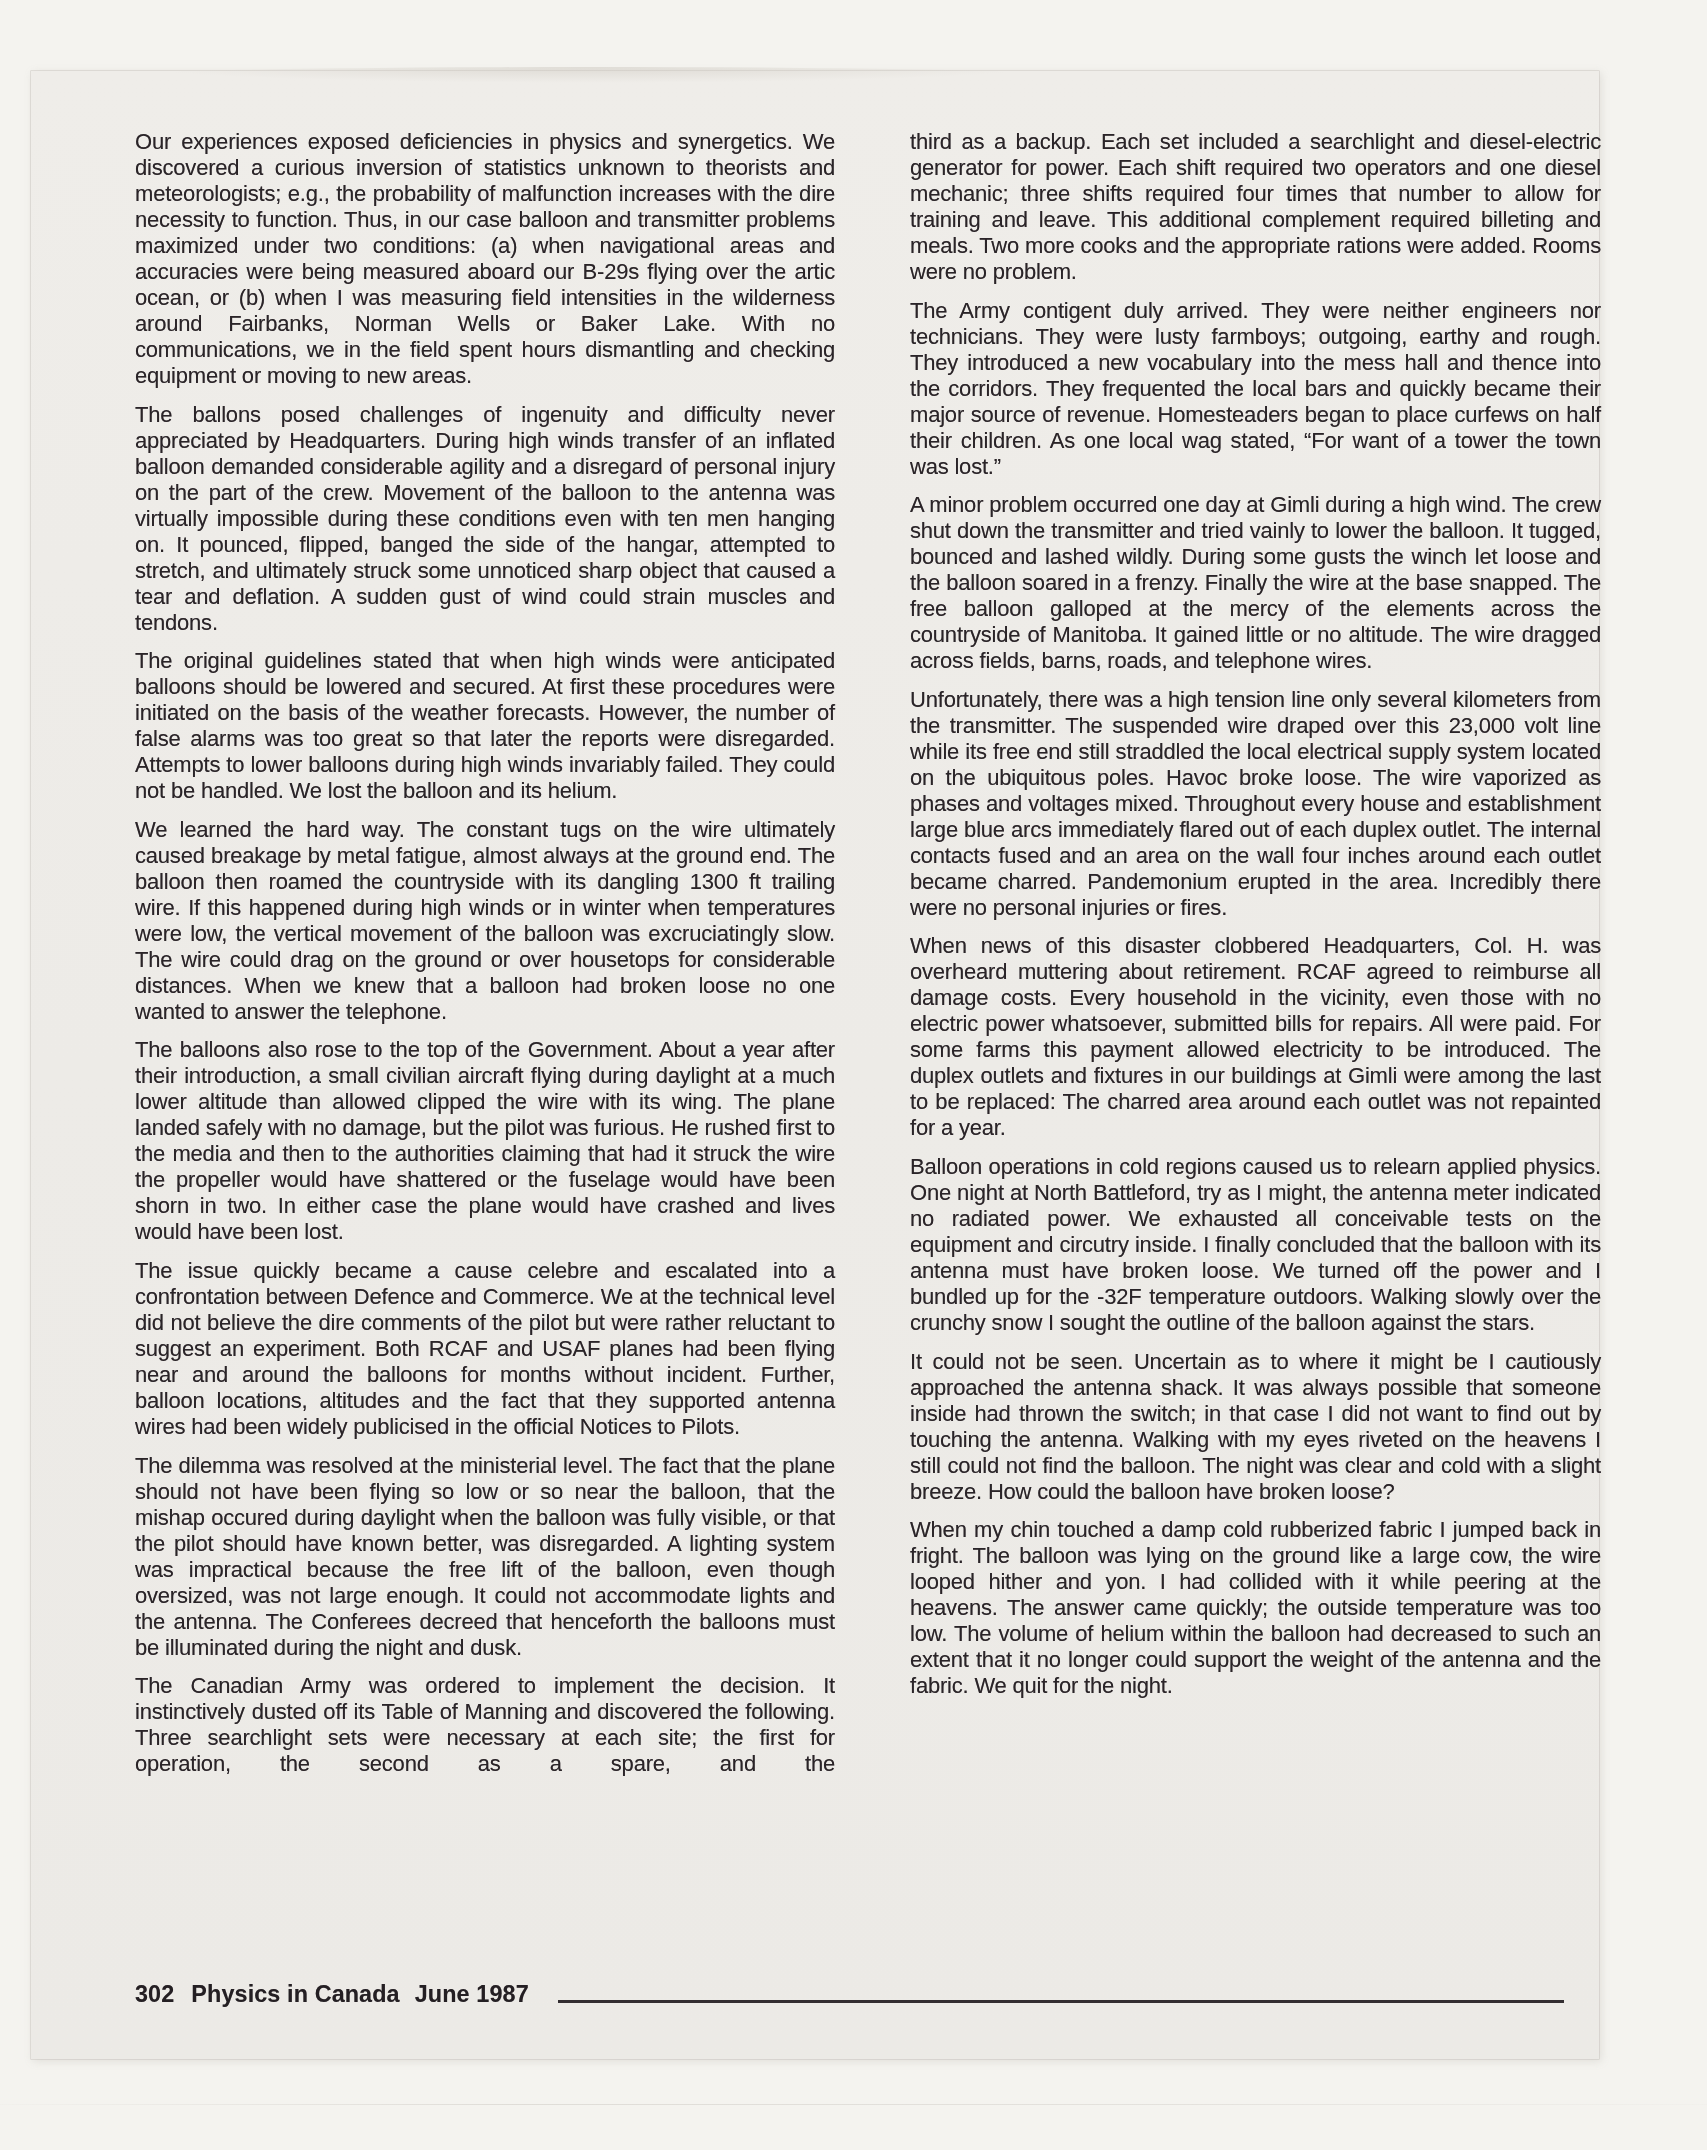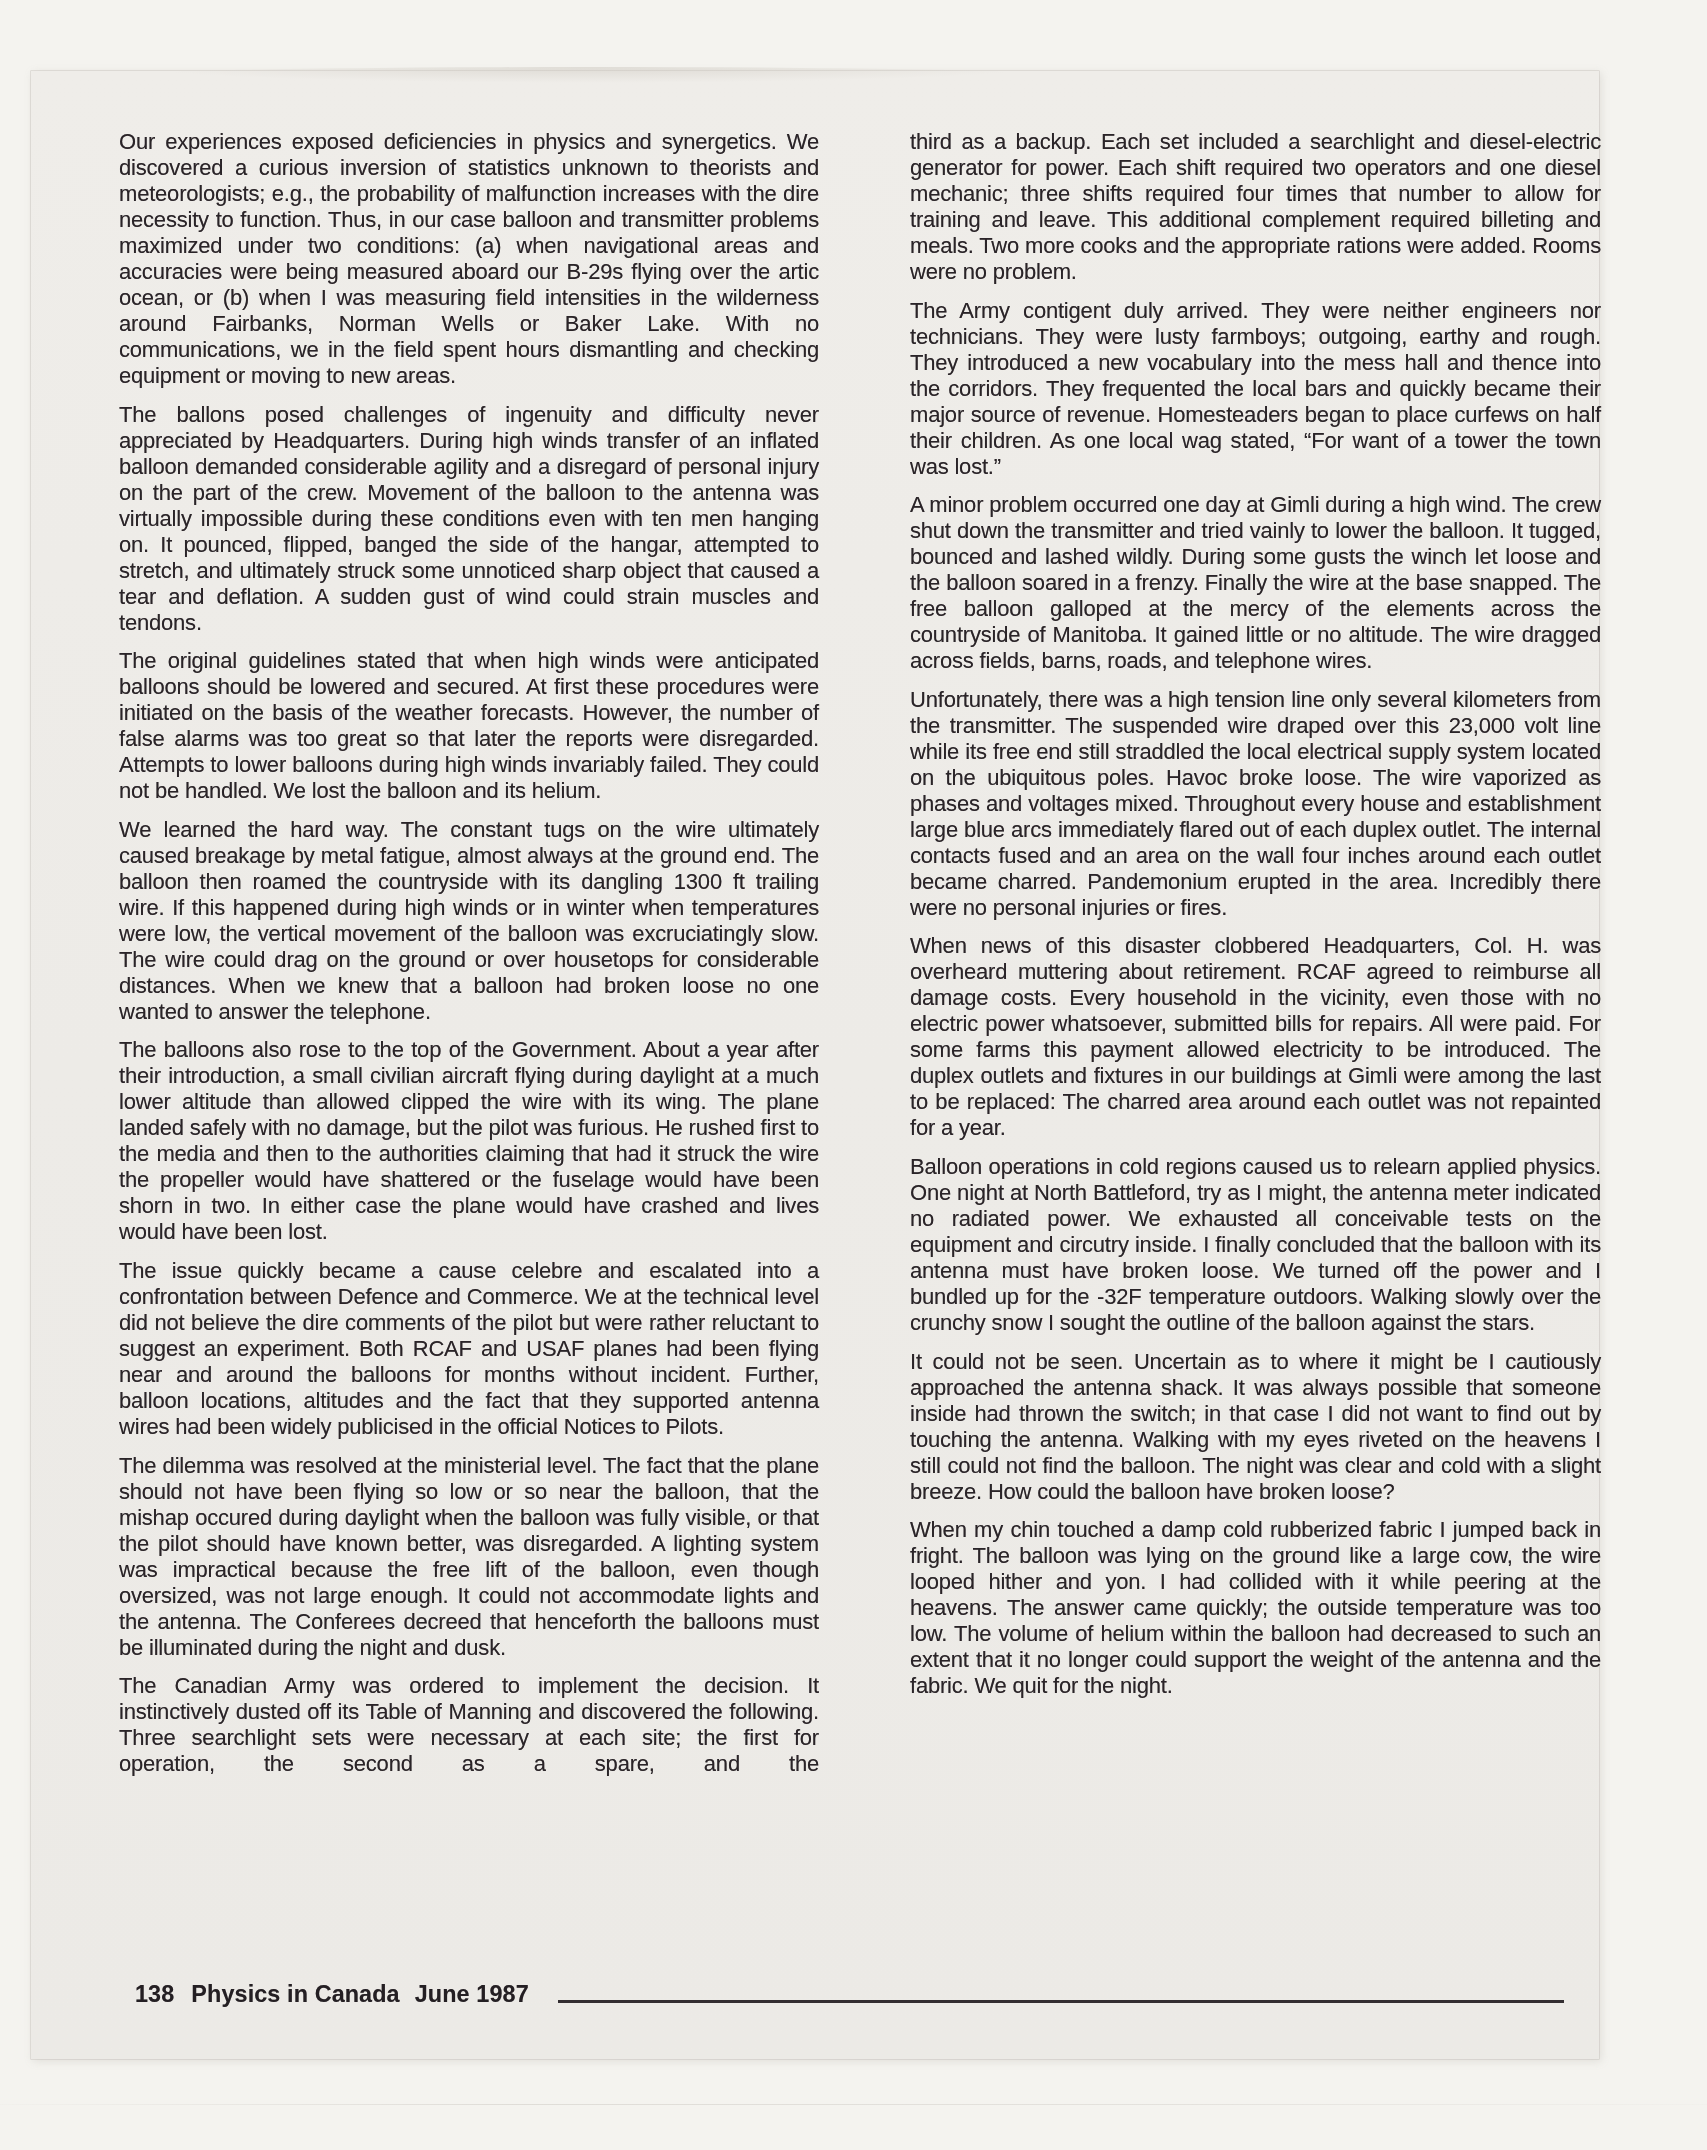--- a/index.html
+++ b/index.html
@@ -60,21 +60,21 @@
   .col {
     position: absolute;
     top: 58px;
     text-align: justify;
     font-size: 22px;
     line-height: 26px;
     letter-spacing: -0.2px;
     color: #2a2428;
     text-shadow: 0 0 0.6px rgba(42, 36, 40, 0.45);
   }
-  .col-left  { left: 88px;  width: 700px; }
+  .col-left  { left: 104px;  width: 700px; }
   .col-right { left: 879px; width: 691px; }
 
   .col p {
     margin: 0 0 12.6px 0;
   }
   .col p.runover {
     
     text-align-last: justify;
     margin-bottom: 6px;
   }
@@ -125,21 +125,21 @@
     <p>The Army contigent duly arrived. They were neither engineers nor technicians. They were lusty farmboys; outgoing, earthy and rough. They introduced a new vocabulary into the mess hall and thence into the corridors. They frequented the local bars and quickly became their major source of revenue. Homesteaders began to place curfews on half their children. As one local wag stated, “For want of a tower the town was lost.”</p>
     <p>A minor problem occurred one day at Gimli during a high wind. The crew shut down the transmitter and tried vainly to lower the balloon. It tugged, bounced and lashed wildly. During some gusts the winch let loose and the balloon soared in a frenzy. Finally the wire at the base snapped. The free balloon galloped at the mercy of the elements across the countryside of Manitoba. It gained little or no altitude. The wire dragged across fields, barns, roads, and telephone wires.</p>
     <p>Unfortunately, there was a high tension line only several kilometers from the transmitter. The suspended wire draped over this 23,000 volt line while its free end still straddled the local electrical supply system located on the ubiquitous poles. Havoc broke loose. The wire vaporized as phases and voltages mixed. Throughout every house and establishment large blue arcs immediately flared out of each duplex outlet. The internal contacts fused and an area on the wall four inches around each outlet became charred. Pandemonium erupted in the area. Incredibly there were no personal injuries or fires.</p>
     <p>When news of this disaster clobbered Headquarters, Col. H. was overheard muttering about retirement. RCAF agreed to reimburse all damage costs. Every household in the vicinity, even those with no electric power whatsoever, submitted bills for repairs. All were paid. For some farms this payment allowed electricity to be introduced. The duplex outlets and fixtures in our buildings at Gimli were among the last to be replaced: The charred area around each outlet was not repainted for a year.</p>
     <p>Balloon operations in cold regions caused us to relearn applied physics. One night at North Battleford, try as I might, the antenna meter indicated no radiated power. We exhausted all conceivable tests on the equipment and circutry inside. I finally concluded that the balloon with its antenna must have broken loose. We turned off the power and I bundled up for the -32F temperature outdoors. Walking slowly over the crunchy snow I sought the outline of the balloon against the stars.</p>
     <p>It could not be seen. Uncertain as to where it might be I cautiously approached the antenna shack. It was always possible that someone inside had thrown the switch; in that case I did not want to find out by touching the antenna. Walking with my eyes riveted on the heavens I still could not find the balloon. The night was clear and cold with a slight breeze. How could the balloon have broken loose?</p>
     <p>When my chin touched a damp cold rubberized fabric I jumped back in fright. The balloon was lying on the ground like a large cow, the wire looped hither and yon. I had collided with it while peering at the heavens. The answer came quickly; the outside temperature was too low. The volume of helium within the balloon had decreased to such an extent that it no longer could support the weight of the antenna and the fabric. We quit for the night.</p>
   </div>
 
   <div class="footer">
-    <span class="page-num">138</span>
+    <span class="page-num">302</span>
     <span class="journal">Physics in Canada</span>
     <span class="issue">June 1987</span>
     <div class="rule"></div>
   </div>
 
 </div>
 
 <div class="crease"></div>
 
 

